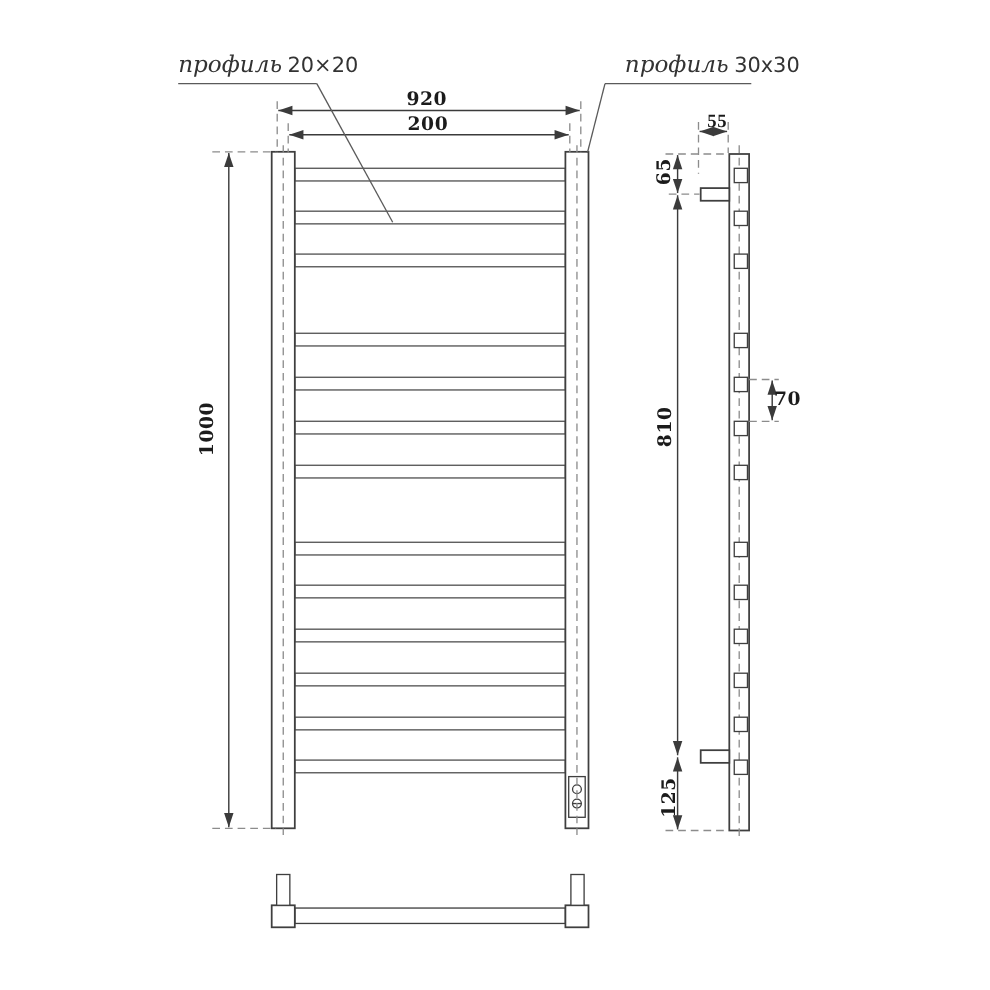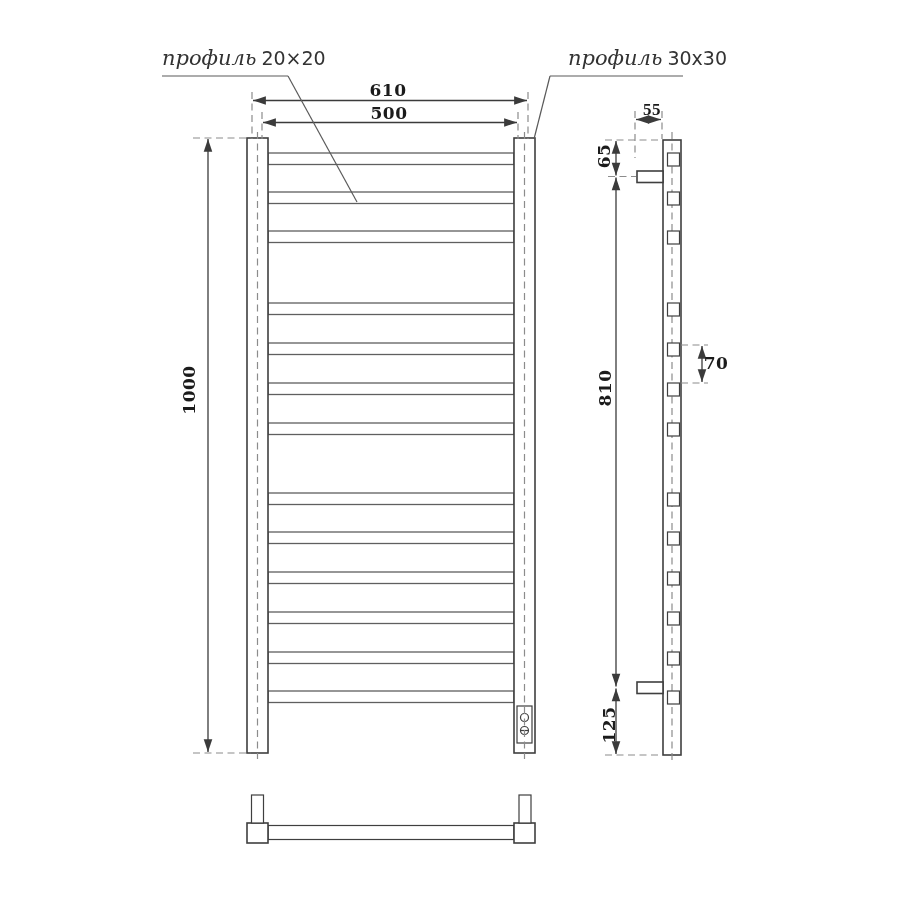--- a/index.html
+++ b/index.html
@@ -132,22 +132,22 @@
   </g>
 </svg>
 
 <div class="callout" style="left:162px;top:46px;">
   <span class="c-it">профиль</span><span class="c-val">20×20</span>
 </div>
 <div class="callout" style="left:552px;top:46px;margin-left:16px;">
   <span class="c-it">профиль</span><span class="c-val">30x30</span>
 </div>
 
-<div class="dim-label" style="left:388px;top:90px;">610</div>
-<div class="dim-label" style="left:389px;top:113px;">500</div>
+<div class="dim-label" style="left:388px;top:90px;">920</div>
+<div class="dim-label" style="left:389px;top:113px;">200</div>
 <div class="dim-label vert" style="left:189px;top:390px;">1000</div>
 <div class="dim-label" style="left:652px;top:110px;font-family:Liberation Serif, serif;">55</div>
 <div class="dim-label vert" style="left:604px;top:156px;">65</div>
 <div class="dim-label vert" style="left:605px;top:388px;">810</div>
 <div class="dim-label" style="left:716px;top:363px;text-align:center;">70</div>
 <div class="dim-label vert" style="left:609px;top:725px;">125</div>
 
 </div>
 
 </body></html>

